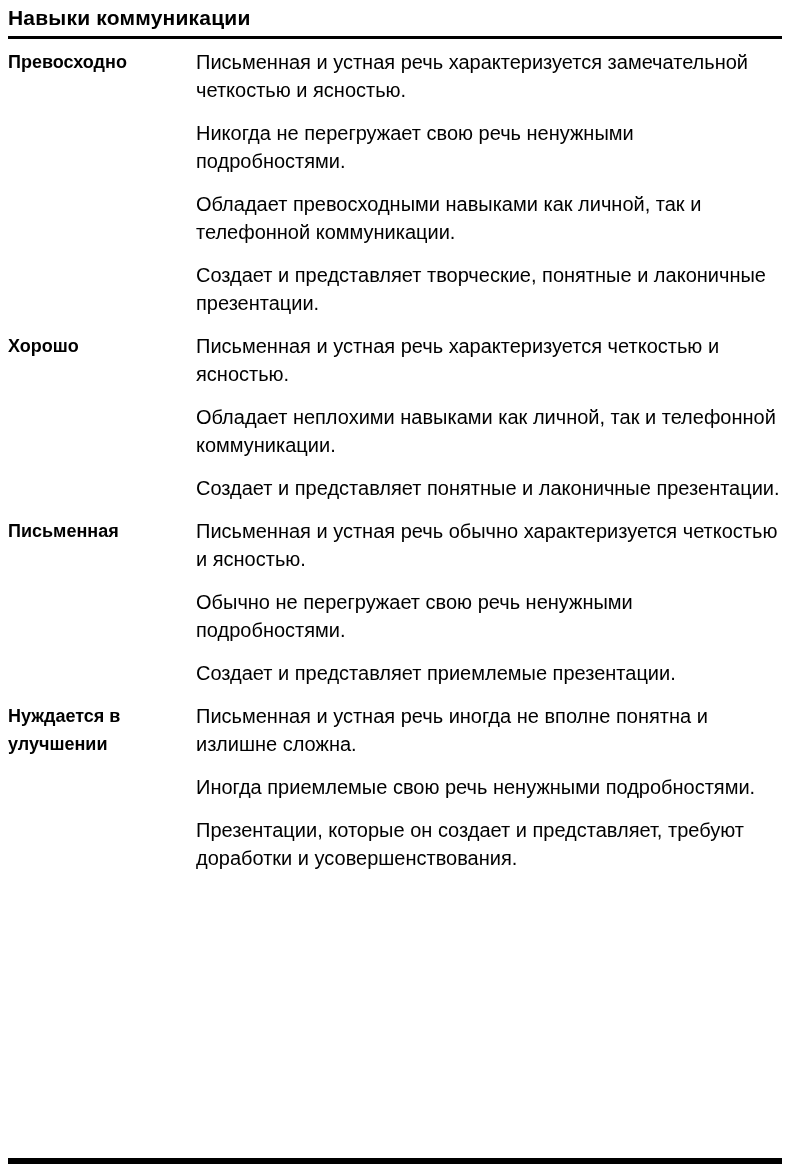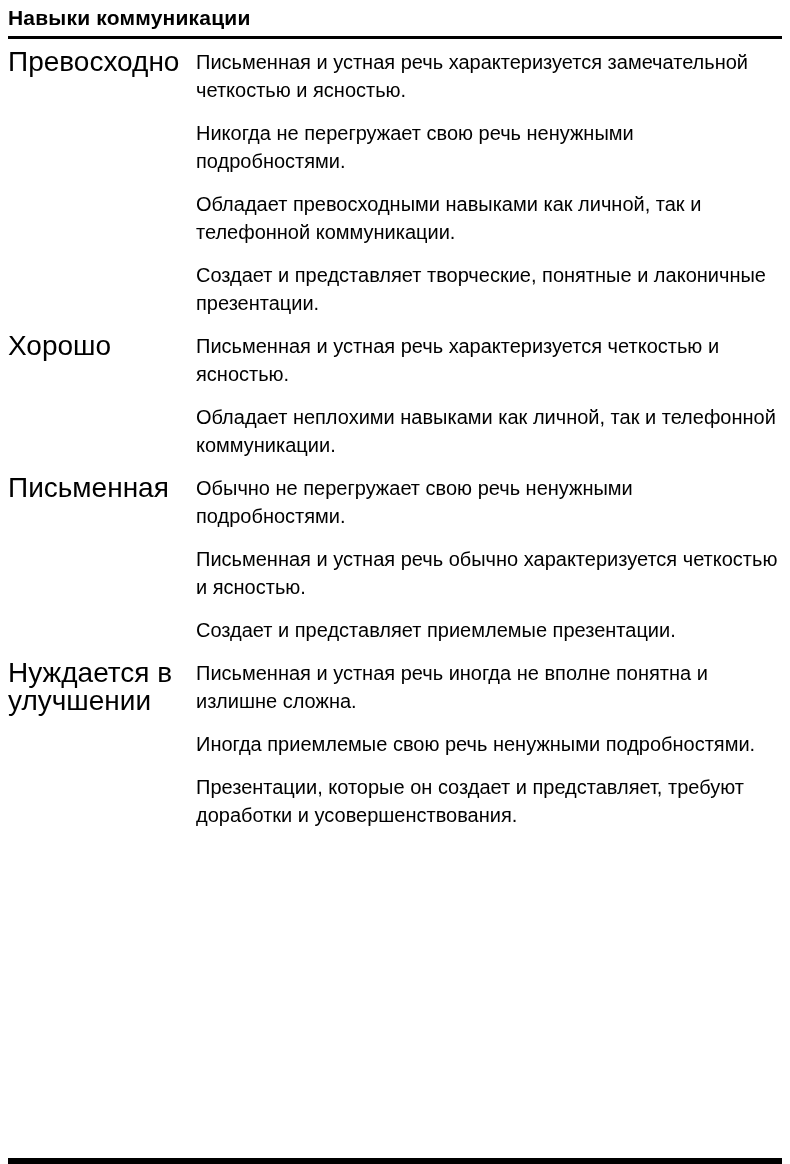--- a/index.html
+++ b/index.html
@@ -45,22 +45,22 @@
     padding-top: 9px;
     flex: 0 0 auto;
   }
   .row {
     display: flex;
     flex-direction: row;
     align-items: flex-start;
   }
   .label-cell {
     flex: 0 0 188px;
-    font-size: 28px;
-    font-weight: normal;
+    font-size: 18px;
+    font-weight: bold;
     line-height: 28px;
     padding-right: 8px;
   }
   .content-cell {
     flex: 1 1 auto;
     font-size: 20px;
     line-height: 28px;
   }
   .content-cell p {
     margin: 0 0 15px 0;
@@ -87,28 +87,29 @@
         <p>Обладает превосходными навыками как личной, так и телефонной коммуникации.</p>
         <p>Создает и представляет творческие, понятные и лаконичные презентации.</p>
       </div>
     </div>
 
     <div class="row">
       <div class="label-cell">Хорошо</div>
       <div class="content-cell">
         <p>Письменная и устная речь характеризуется четкостью и ясностью.</p>
         <p>Обладает неплохими навыками как личной, так и телефонной коммуникации.</p>
+        <p>Создает и представляет понятные и лаконичные презентации.</p>
       </div>
     </div>
 
     <div class="row">
       <div class="label-cell">Письменная</div>
       <div class="content-cell">
+        <p>Письменная и устная речь обычно характеризуется четкостью и ясностью.</p>
         <p>Обычно не перегружает свою речь ненужными подробностями.</p>
-        <p>Письменная и устная речь обычно характеризуется четкостью и ясностью.</p>
         <p>Создает и представляет приемлемые презентации.</p>
       </div>
     </div>
 
     <div class="row">
       <div class="label-cell">Нуждается в улучшении</div>
       <div class="content-cell">
         <p>Письменная и устная речь иногда не вполне понятна и излишне сложна.</p>
         <p>Иногда приемлемые свою речь ненужными подробностями.</p>
         <p>Презентации, которые он создает и представляет, требуют доработки и усовершенствования.</p>

